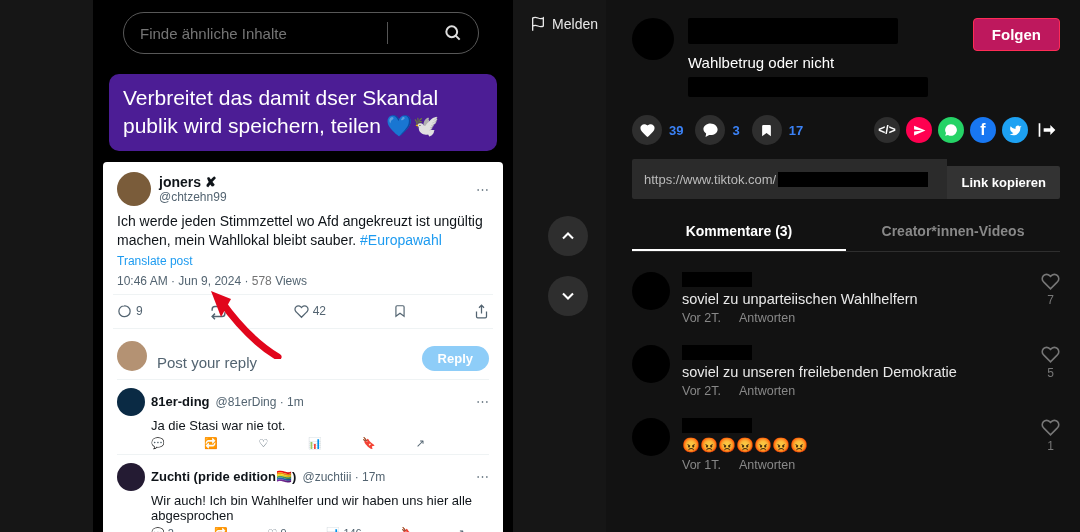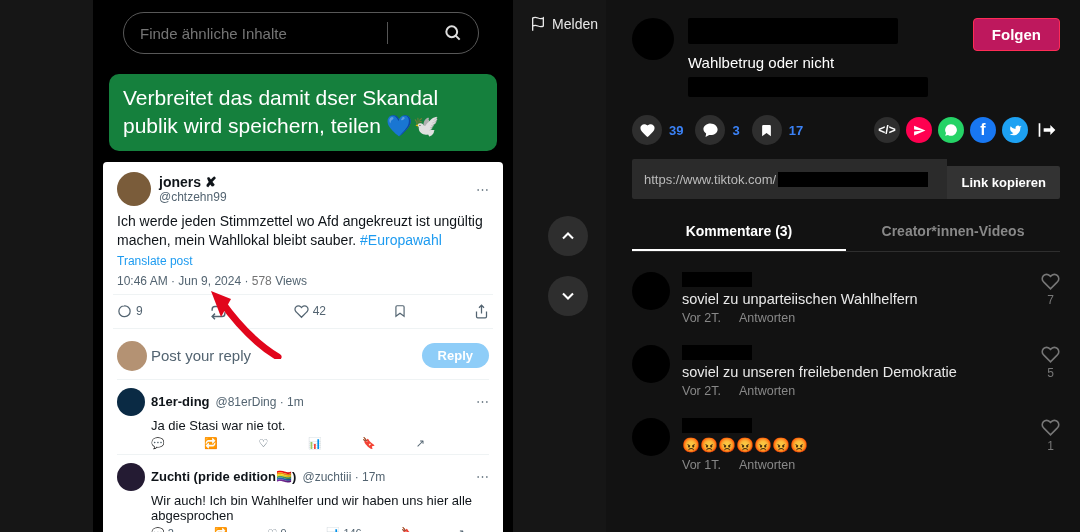--- a/index.html
+++ b/index.html
@@ -37,21 +37,21 @@
     flex: 1; background: transparent; border: 0; outline: 0;
     color: #ddd; font-size: 15px;
   }
   .search-pill .divider { width:1px;height:22px;background:#555;margin:0 4px;}
   .search-pill .sbtn {
     width: 38px; height: 32px; display:flex;align-items:center;justify-content:center;
     cursor:pointer;
   }
   .red-banner {
     position: absolute; top: 74px; left: 16px; right: 16px;
-    background: #15803d;
+    background: #4c1d95;
     border-radius: 10px;
     padding: 10px 14px;
     font-size: 21px; line-height: 1.35;
     font-weight: 500;
   }
   .tweet-card {
     position: absolute; top:162px; left:10px; right:10px; bottom:0;
     background:#fff; color:#0f1419;
     border-radius: 4px 4px 0 0;
     padding:10px 14px 0 14px;
@@ -66,21 +66,21 @@
   .tw-body{font-size:14px;line-height:1.35;margin-bottom:4px;}
   .tw-link{color:#1d9bf0;}
   .tw-trans{color:#1d9bf0;font-size:12px;}
   .tw-meta{color:#536471;font-size:12px;margin:6px 0;}
   .tw-meta b{color:#737373;font-weight:400;}
   .tw-actions{display:flex;justify-content:space-between;align-items:center;
     border-top:1px solid #eff3f4;border-bottom:1px solid #eff3f4;
     padding:8px 4px;margin:4px -4px;color:#536471;font-size:12px;position:relative;}
   .tw-actions span{display:flex;align-items:center;gap:4px;}
   .arrow{position:absolute;left:90px;top:-6px;pointer-events:none;}
-  .reply-row{display:flex;align-items:center;gap:4px;padding:8px 0;border-bottom:1px solid #eff3f4;}
+  .reply-row{display:flex;align-items:flex-end;gap:10px;padding:8px 0;border-bottom:1px solid #eff3f4;}
   .reply-av{width:30px;height:30px;border-radius:50%;background:#b49273;}
   .reply-ph{color:#536471;font-size:15px;flex:1;}
   .reply-btn{background:#8ecdf8;color:#fff;font-weight:700;font-size:13px;
     padding:5px 16px;border-radius:18px;}
   .rep{padding:8px 0 4px 0;border-bottom:1px solid #eff3f4;}
   .rep .rh{display:flex;align-items:center;gap:6px;}
   .rep .rav{width:28px;height:28px;border-radius:50%;background:#333;}
   .rep .rn{font-weight:700;font-size:13px;}
   .rep .rhdl{color:#536471;font-size:12px;}
   .rep .rdots{margin-left:auto;color:#536471;}

